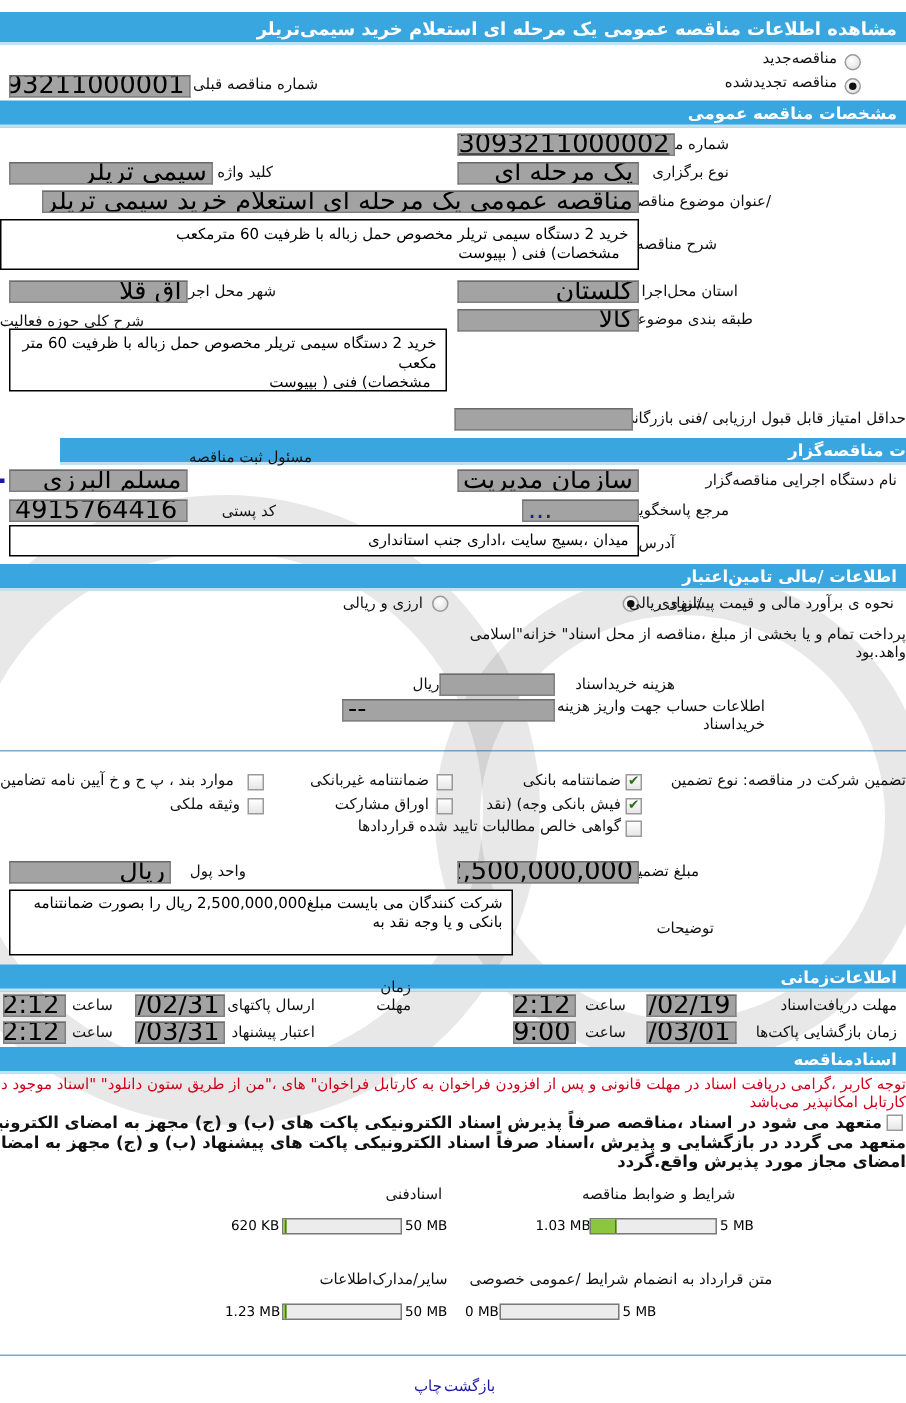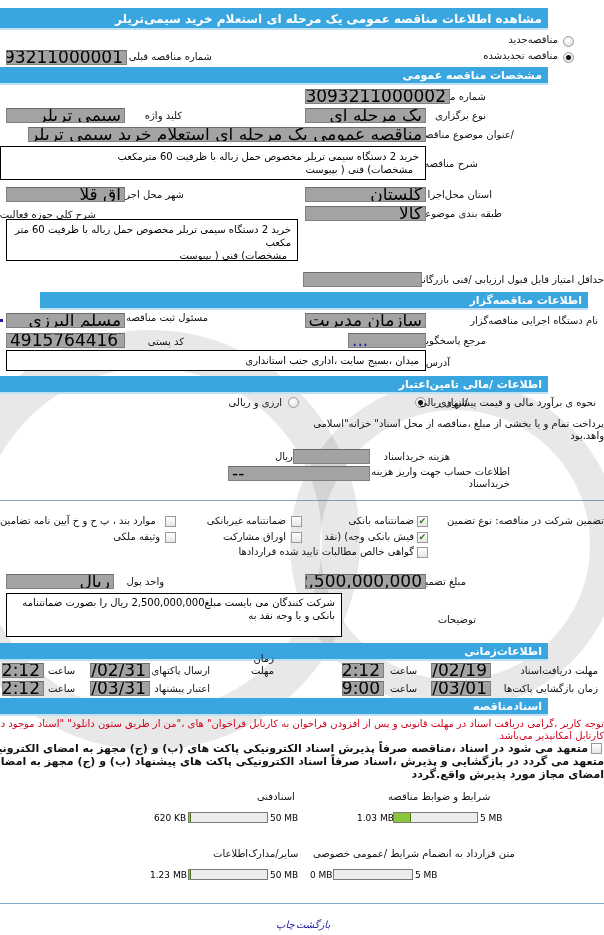--- a/index.html
+++ b/index.html
@@ -1,33 +1,33 @@
 <!DOCTYPE html>
 <html><head>
   <meta charset="utf-8">
   <style>
     * { box-sizing: border-box; margin: 0; padding: 0; }
     html, body { width: 604px; height: 935px; overflow: hidden; background: #ffffff; }
     body { font-family: "DejaVu Sans", sans-serif; font-size: 10px; color: #000; direction: rtl; position: relative; }
     .abs { position: absolute; }
-    .hdr { position: absolute; left: 0; width: 548px; background: #3aa6e0; color: #fff; font-weight: bold; font-size: 11px; padding-right: 6px; line-height: 18px; height: 18px; border-bottom: 2px solid #bfe1f3; white-space: nowrap; overflow: hidden; }
+    .hdr { position: absolute; left: 0; width: 604px; background: #3aa6e0; color: #fff; font-weight: bold; font-size: 11px; padding-right: 6px; line-height: 18px; height: 18px; border-bottom: 2px solid #bfe1f3; white-space: nowrap; overflow: hidden; }
     .hdr.top { height: 22px; line-height: 22px; font-size: 12px; }
     .lbl { position: absolute; white-space: nowrap; font-size: 10px; color: #111; }
     .fld { position: absolute; background: #a3a3a3; border: 1px solid #808080; border-top-color: #6b6b6b; height: 15px; line-height: 13px; font-size: 17px; padding: 0 3px; text-align: left; white-space: nowrap; overflow: hidden; color: #000; }
     .fld.rtl { text-align: right; direction: rtl; }
     .box { position: absolute; background: #fff; border: 1px solid #000; font-size: 10px; padding: 3px 6px; line-height: 13px; direction: rtl; text-align: right; overflow: hidden; }
     .radio { position: absolute; width: 11px; height: 11px; border-radius: 50%; border: 1px solid #9a9a9a; background: radial-gradient(circle at 40% 35%, #fff, #dcdcdc); }
     .radio.on::after { content: ""; position: absolute; left: 2px; top: 2px; width: 5px; height: 5px; border-radius: 50%; background: #111; }
     .chk { position: absolute; width: 11px; height: 11px; border: 1px solid #9a9a9a; background: linear-gradient(#fff, #e6e6e6); font-size: 9px; line-height: 9px; text-align: center; color: #2a6e1a; }
     .bar { position: absolute; height: 11px; border: 1px solid #7a7a7a; background: #ececec; }
     .bar .fill { position: absolute; left: 0; top: 0; bottom: 0; background: #8cc63f; border-right: 1px solid #4b7a12; }
     .sz { position: absolute; font-size: 9px; white-space: nowrap; direction: ltr; }
     .red { color: #d0021b; }
     .bold { font-weight: bold; font-size: 11px; }
-    .link { color: #1a1aa6; cursor: pointer; font-style: italic; }
+    .link { color: #1a1aa6; cursor: pointer; }
     .wm { position: absolute; border-radius: 50%; border: 38px solid rgba(0,0,0,0.09); }
     .sep { position: absolute; left: 0; width: 604px; height: 1px; background: #2e6e9e; opacity: 0.6; }
   </style>
 </head>
 <body>
 
 <div class="wm" style="left:-60px; top:330px; width:420px; height:420px;"></div>
 <div class="wm" style="left:290px; top:380px; width:330px; height:330px; border-width:30px;"></div>
 
 <div class="hdr top" style="top:8px;">مشاهده اطلاعات مناقصه عمومی یک مرحله ای استعلام خرید سیمی‌تریلر</div>
@@ -41,21 +41,21 @@
 
 <div class="hdr" style="top:67px;">مشخصات مناقصه عمومی</div>
 
 <div class="lbl" style="right:118px; top:91px;">شماره مناقصه</div>
 <div class="fld" style="left:305px; top:89px; width:145px;text-decoration:underline;">2003093211000002</div>
 
 <div class="lbl" style="right:118px; top:110px;">نوع برگزاری</div>
 <div class="fld rtl" style="left:305px; top:108px; width:121px;">یک مرحله ای</div>
 
 <div class="lbl" style="right:422px; top:110px;">کلید واژه</div>
-<div class="fld rtl" style="left:6px; top:108px; width:119px;">سیمی تریلر</div>
+<div class="fld rtl" style="left:6px; top:108px; width:136px;">سیمی تریلر</div>
 
 <div class="lbl" style="right:90px; top:129px;">/عنوان موضوع مناقصه</div>
 <div class="fld rtl" style="left:28px; top:127px; width:398px;">مناقصه عمومی یک مرحله ای استعلام خرید سیمی تریلر</div>
 
 <div class="lbl" style="right:126px; top:158px;">شرح مناقصه</div>
 <div class="box" style="left:0; top:146px; width:426px; height:34px;">
   <div>خرید 2 دستگاه سیمی تریلر مخصوص حمل زباله با ظرفیت 60 مترمکعب</div>
   <div style="padding-right:6px;">مشخصات) فنی ( بپیوست</div>
 </div>
 
@@ -76,21 +76,21 @@
 </div>
 
 <div class="lbl" style="right:0; top:274px;">حداقل امتیاز قابل قبول ارزیابی /فنی بازرگانی</div>
 <div class="fld" style="left:303px; top:272px; width:119px;"></div>
 
 <div class="hdr" style="top:292px;margin-left:40px;">اطلاعات مناقصه‌گزار</div>
 
 <div class="lbl" style="right:6px; top:315px;">نام دستگاه اجرایی مناقصه‌گزار</div>
 <div class="fld rtl" style="left:305px; top:313px; width:121px;">سازمان مدیریت پسماند شهرداریهای استان گلستان</div>
 
-<div class="lbl" style="right:396px; top:312px;padding-left:44px;">مسئول ثبت مناقصه</div>
+<div class="lbl" style="right:396px; top:300px;padding-left:44px;">مسئول ثبت مناقصه</div>
 <div class="fld rtl" style="left:6px; top:313px; width:119px;">مسلم البرزی</div>
 <div class="abs" style="left:0; top:319px; width:3px; height:3px; background:#1a1aa6;"></div>
 
 <div class="lbl" style="right:118px; top:335px;">مرجع پاسخگویی</div>
 <div class="fld" style="left:348px; top:333px; width:78px; color:#1a1aa6;">...</div>
 
 <div class="lbl" style="right:420px; top:336px;">کد پستی</div>
 <div class="fld" style="left:6px; top:333px; width:119px;">4915764416</div>
 
 <div class="lbl" style="right:154px; top:357px;">آدرس</div>

